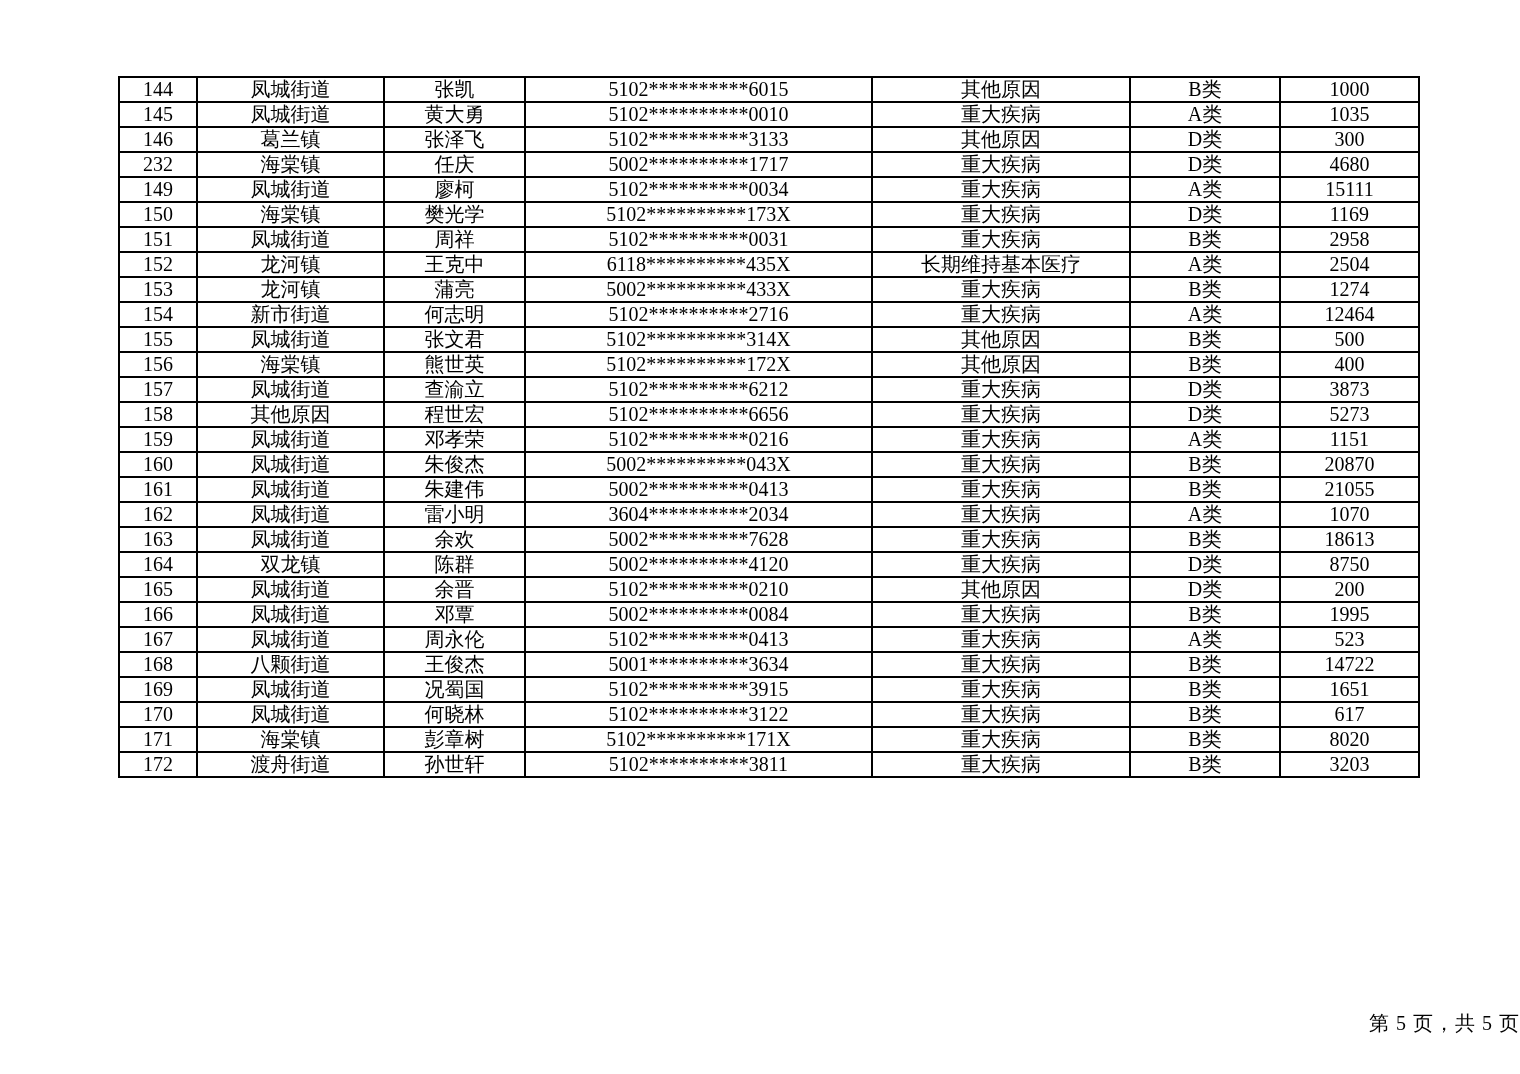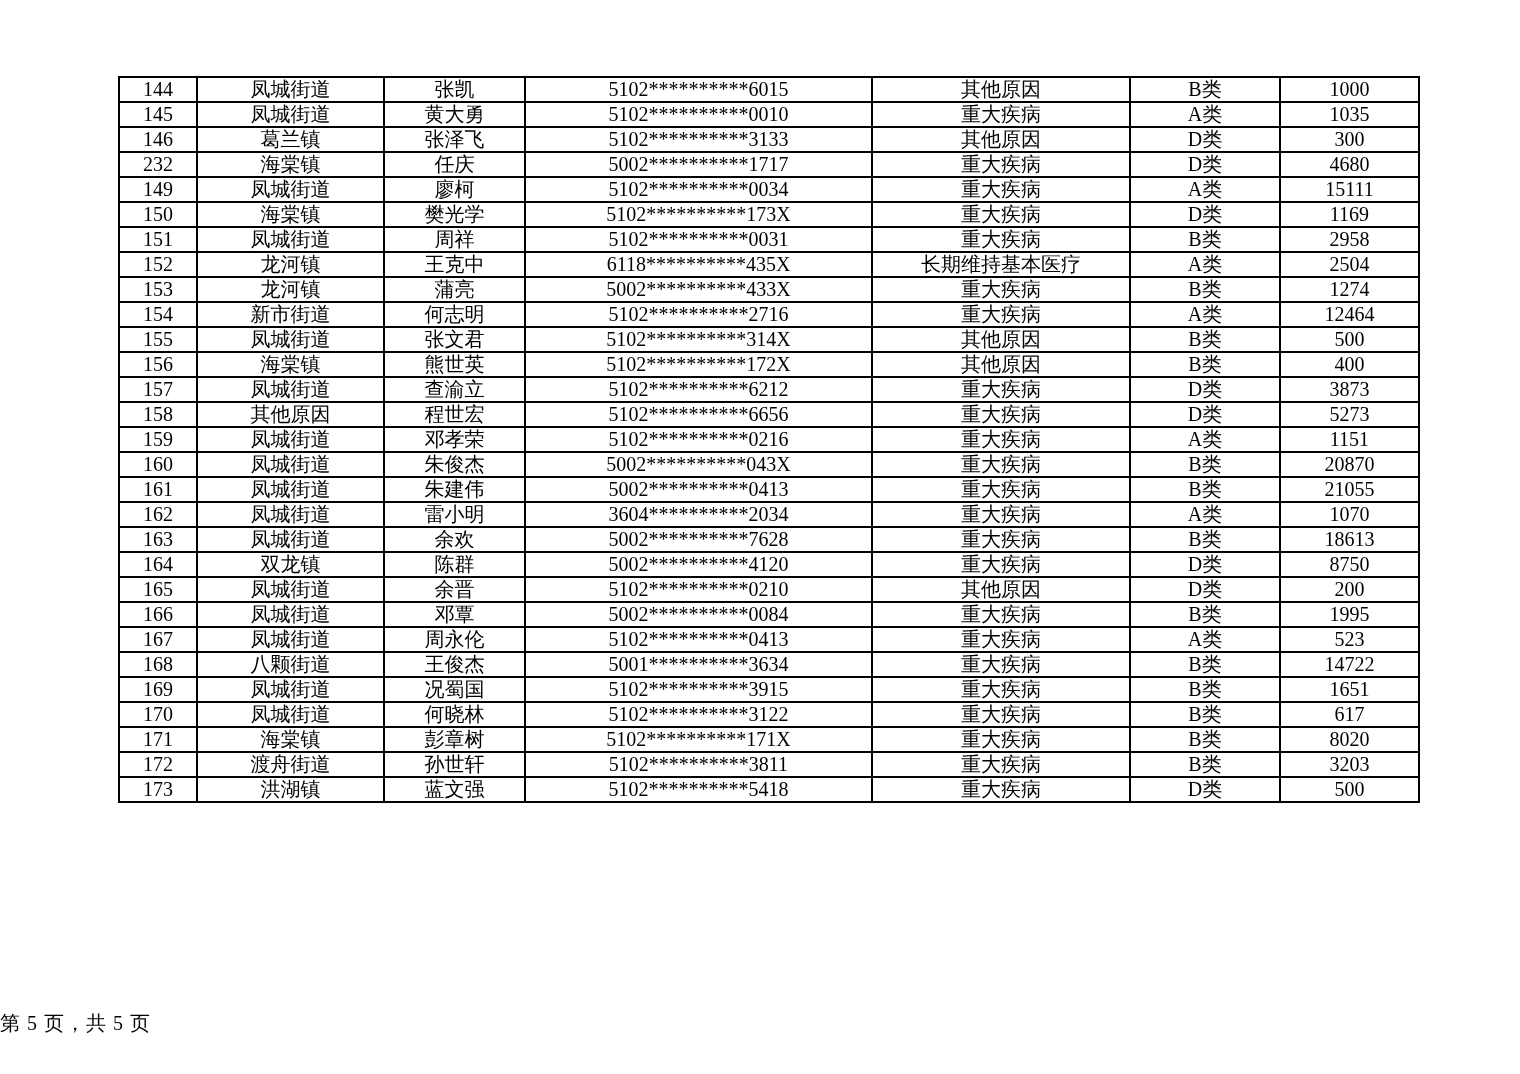--- a/index.html
+++ b/index.html
@@ -39,21 +39,21 @@
   .col-name     { width: 141px; }
   .col-id       { width: 347px; }
   .col-reason   { width: 258px; }
   .col-category { width: 150px; }
   .col-amount   { width: 139px; }
   .page-footer {
     position: absolute;
     left: 0;
     right: 0;
     top: 1010px;
-    text-align: left;
+    text-align: right;
     font-size: 20px;
     letter-spacing: 1px;
   }
 </style>
 </head>
 <body>
 
 <table class="data-table">
   <colgroup>
     <col class="col-no">
@@ -310,25 +310,16 @@
       </tr>
       <tr>
         <td>172</td>
         <td>渡舟街道</td>
         <td>孙世轩</td>
         <td>5102**********3811</td>
         <td>重大疾病</td>
         <td>B类</td>
         <td>3203</td>
       </tr>
-      <tr>
-        <td>173</td>
-        <td>洪湖镇</td>
-        <td>蓝文强</td>
-        <td>5102**********5418</td>
-        <td>重大疾病</td>
-        <td>D类</td>
-        <td>500</td>
-      </tr>
     </tbody>
 </table>
 
 <div class="page-footer">第 5 页，共 5 页</div>
 
 </body></html>

